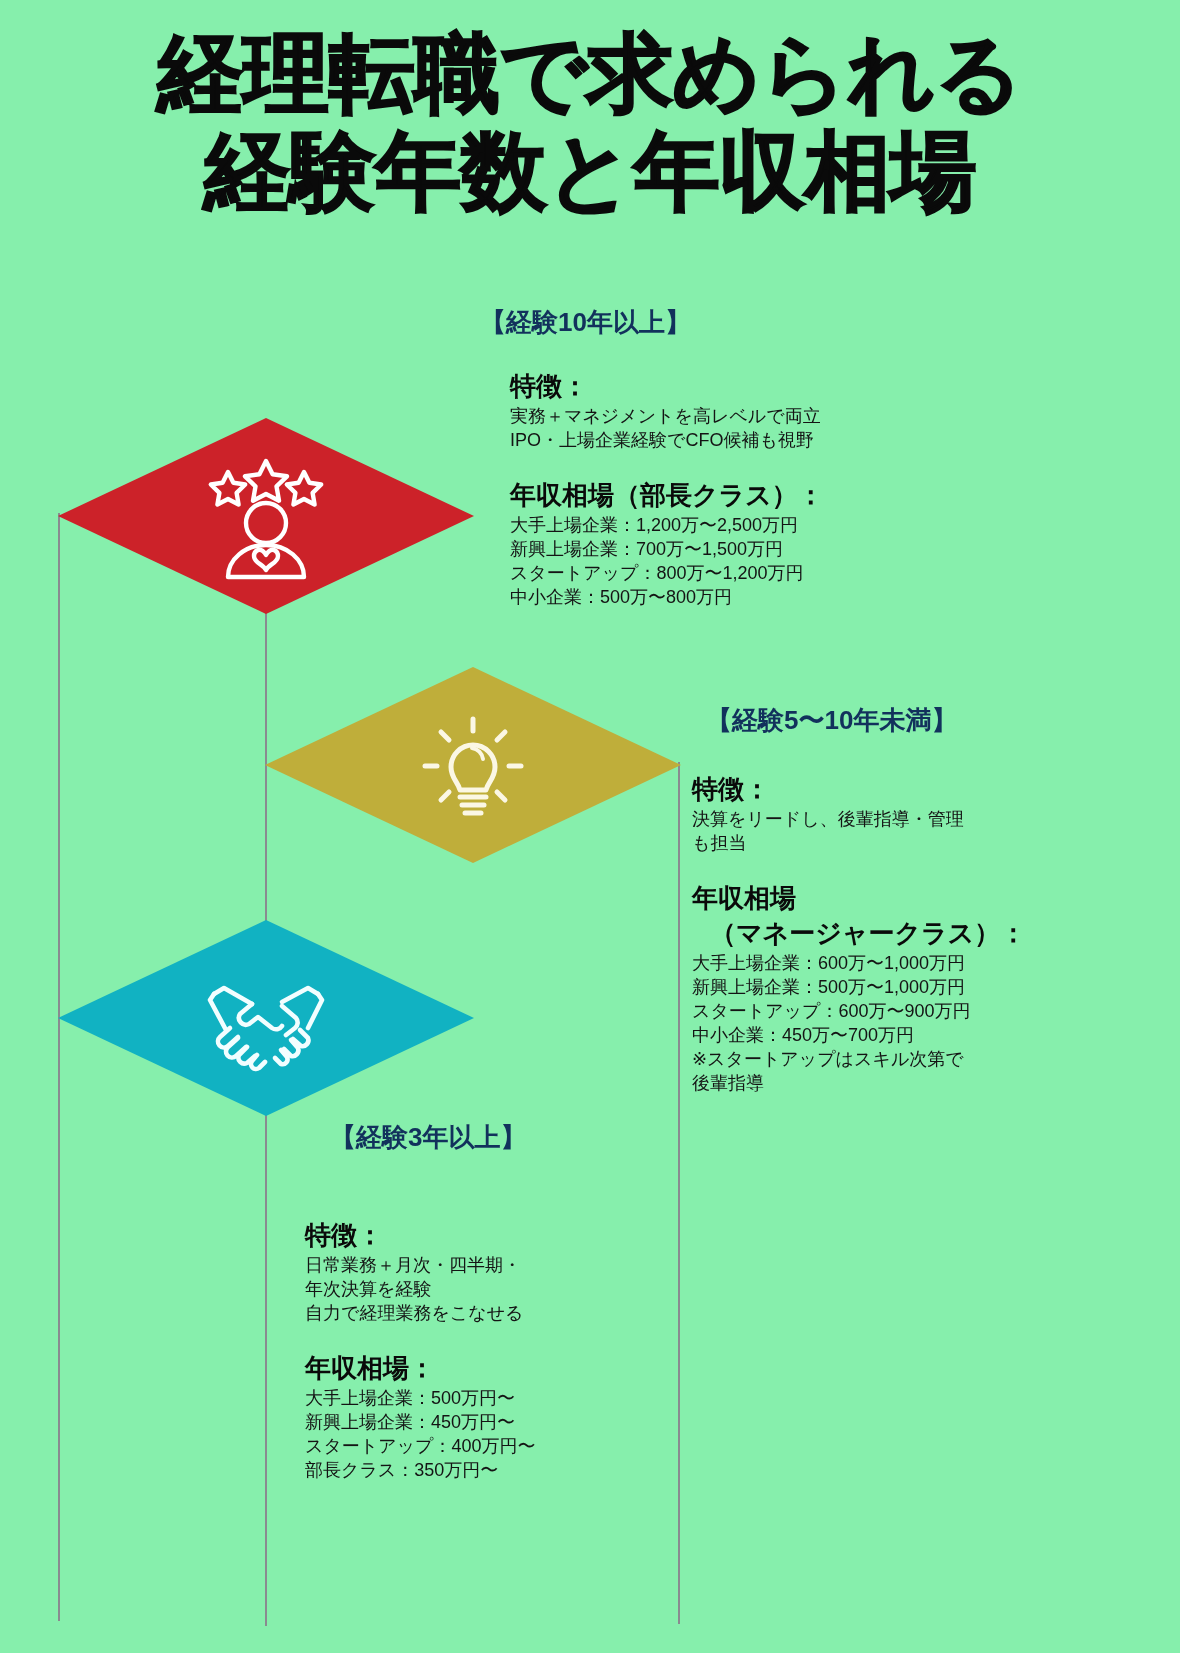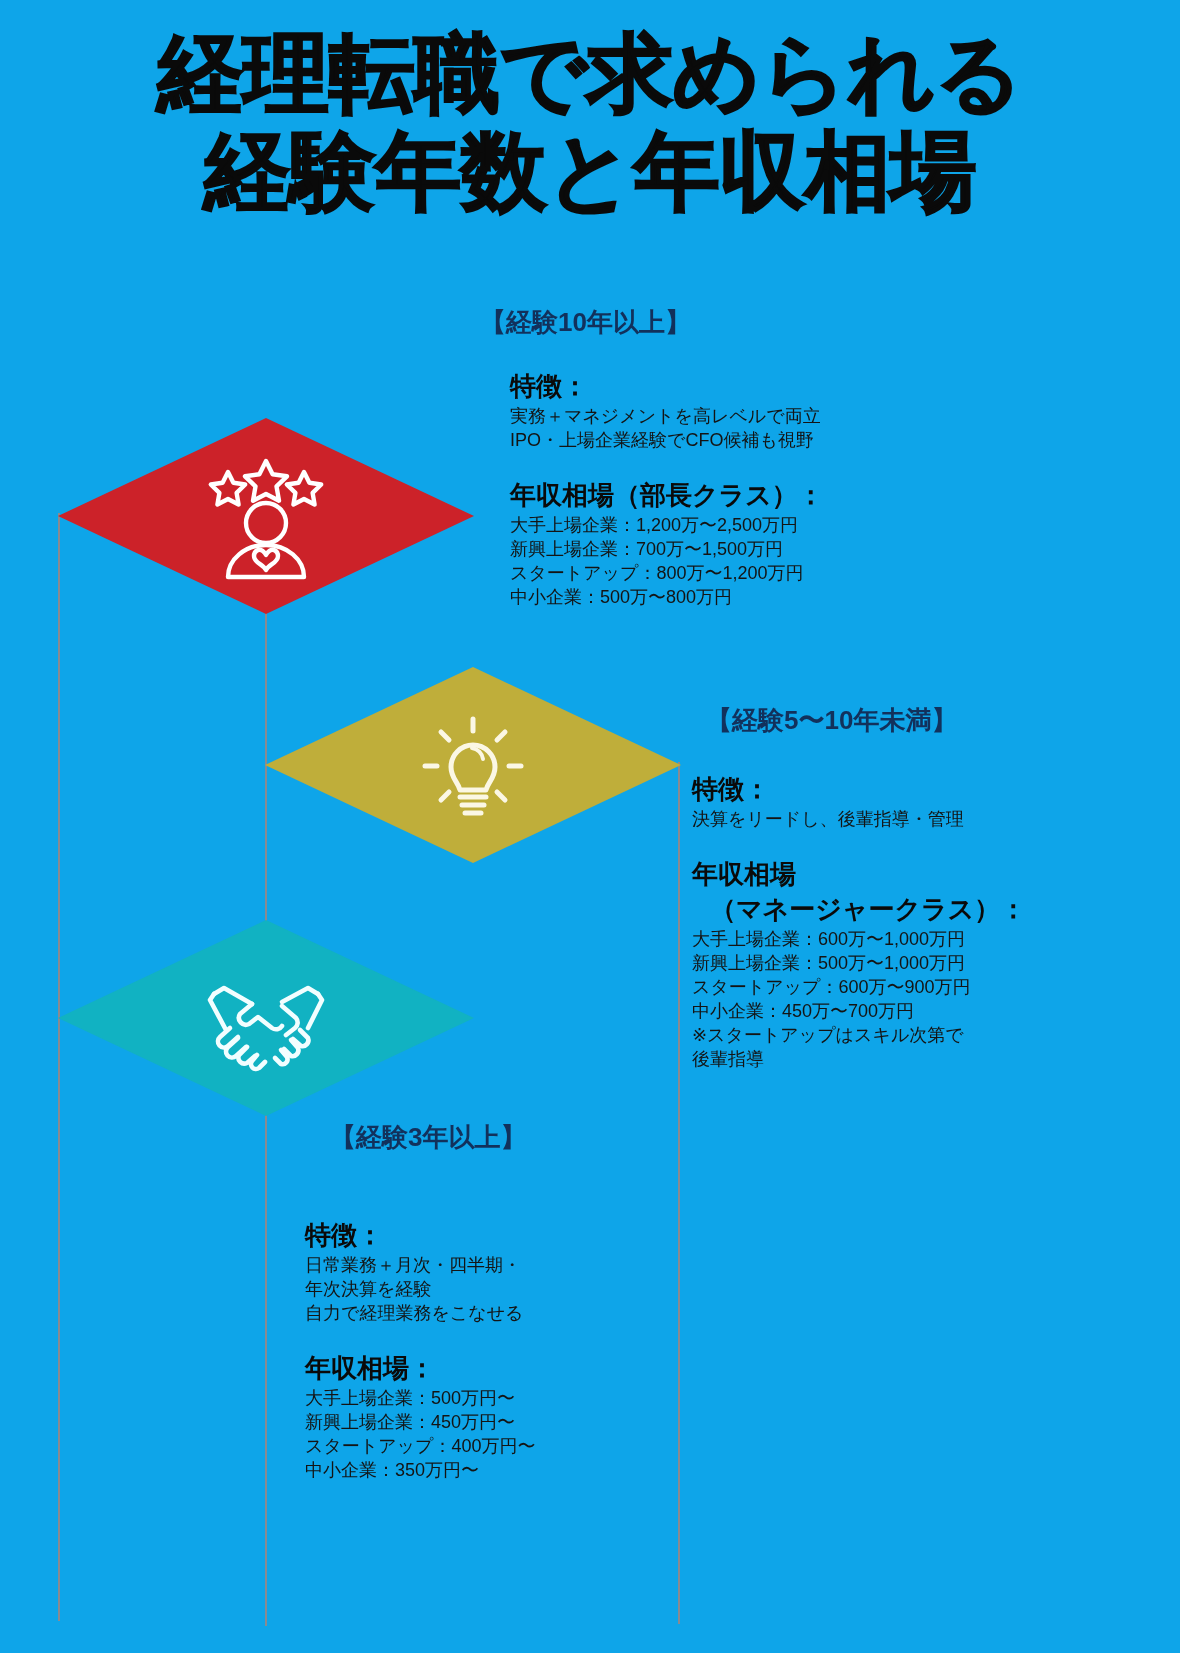--- a/index.html
+++ b/index.html
@@ -9,21 +9,21 @@
   }
   body {
     font-family: "Liberation Sans", "DejaVu Sans", sans-serif;
     color: #000000;
   }
   #page {
     position: relative;
     width: 1180px;
     height: 1653px;
     overflow: hidden;
-    background: #0ea5e9;
+    background: #86efac;
   }
 
   
   .title-block {
     position: absolute;
     left: 0;
     top: 24px;
     width: 1180px;
     text-align: center;
   }
@@ -176,20 +176,21 @@
     <div class="ln">新興上場企業：700万〜1,500万円</div>
     <div class="ln">スタートアップ：800万〜1,200万円</div>
     <div class="ln">中小企業：500万〜800万円</div>
   </div>
 
   <div class="tier-head" style="left:706px; top:705px;">【経験5〜10年未満】</div>
 
   <div class="tier-body" style="left:692px; top:772px;">
     <div class="lbl">特徴：</div>
     <div class="ln">決算をリードし、後輩指導・管理</div>
+    <div class="ln">も担当</div>
     <div class="gap"></div>
     <div class="lbl">年収相場</div>
     <div class="lbl indent">（マネージャークラス）：</div>
     <div class="ln">大手上場企業：600万〜1,000万円</div>
     <div class="ln">新興上場企業：500万〜1,000万円</div>
     <div class="ln">スタートアップ：600万〜900万円</div>
     <div class="ln">中小企業：450万〜700万円</div>
     <div class="ln">※スタートアップはスキル次第で</div>
     <div class="ln">後輩指導</div>
   </div>
@@ -199,16 +200,16 @@
   <div class="tier-body" style="left:305px; top:1218px;">
     <div class="lbl">特徴：</div>
     <div class="ln">日常業務＋月次・四半期・</div>
     <div class="ln">年次決算を経験</div>
     <div class="ln">自力で経理業務をこなせる</div>
     <div class="gap"></div>
     <div class="lbl">年収相場：</div>
     <div class="ln">大手上場企業：500万円〜</div>
     <div class="ln">新興上場企業：450万円〜</div>
     <div class="ln">スタートアップ：400万円〜</div>
-    <div class="ln">中小企業：350万円〜</div>
+    <div class="ln">部長クラス：350万円〜</div>
   </div>
 
 </div>
 
 </body></html>

